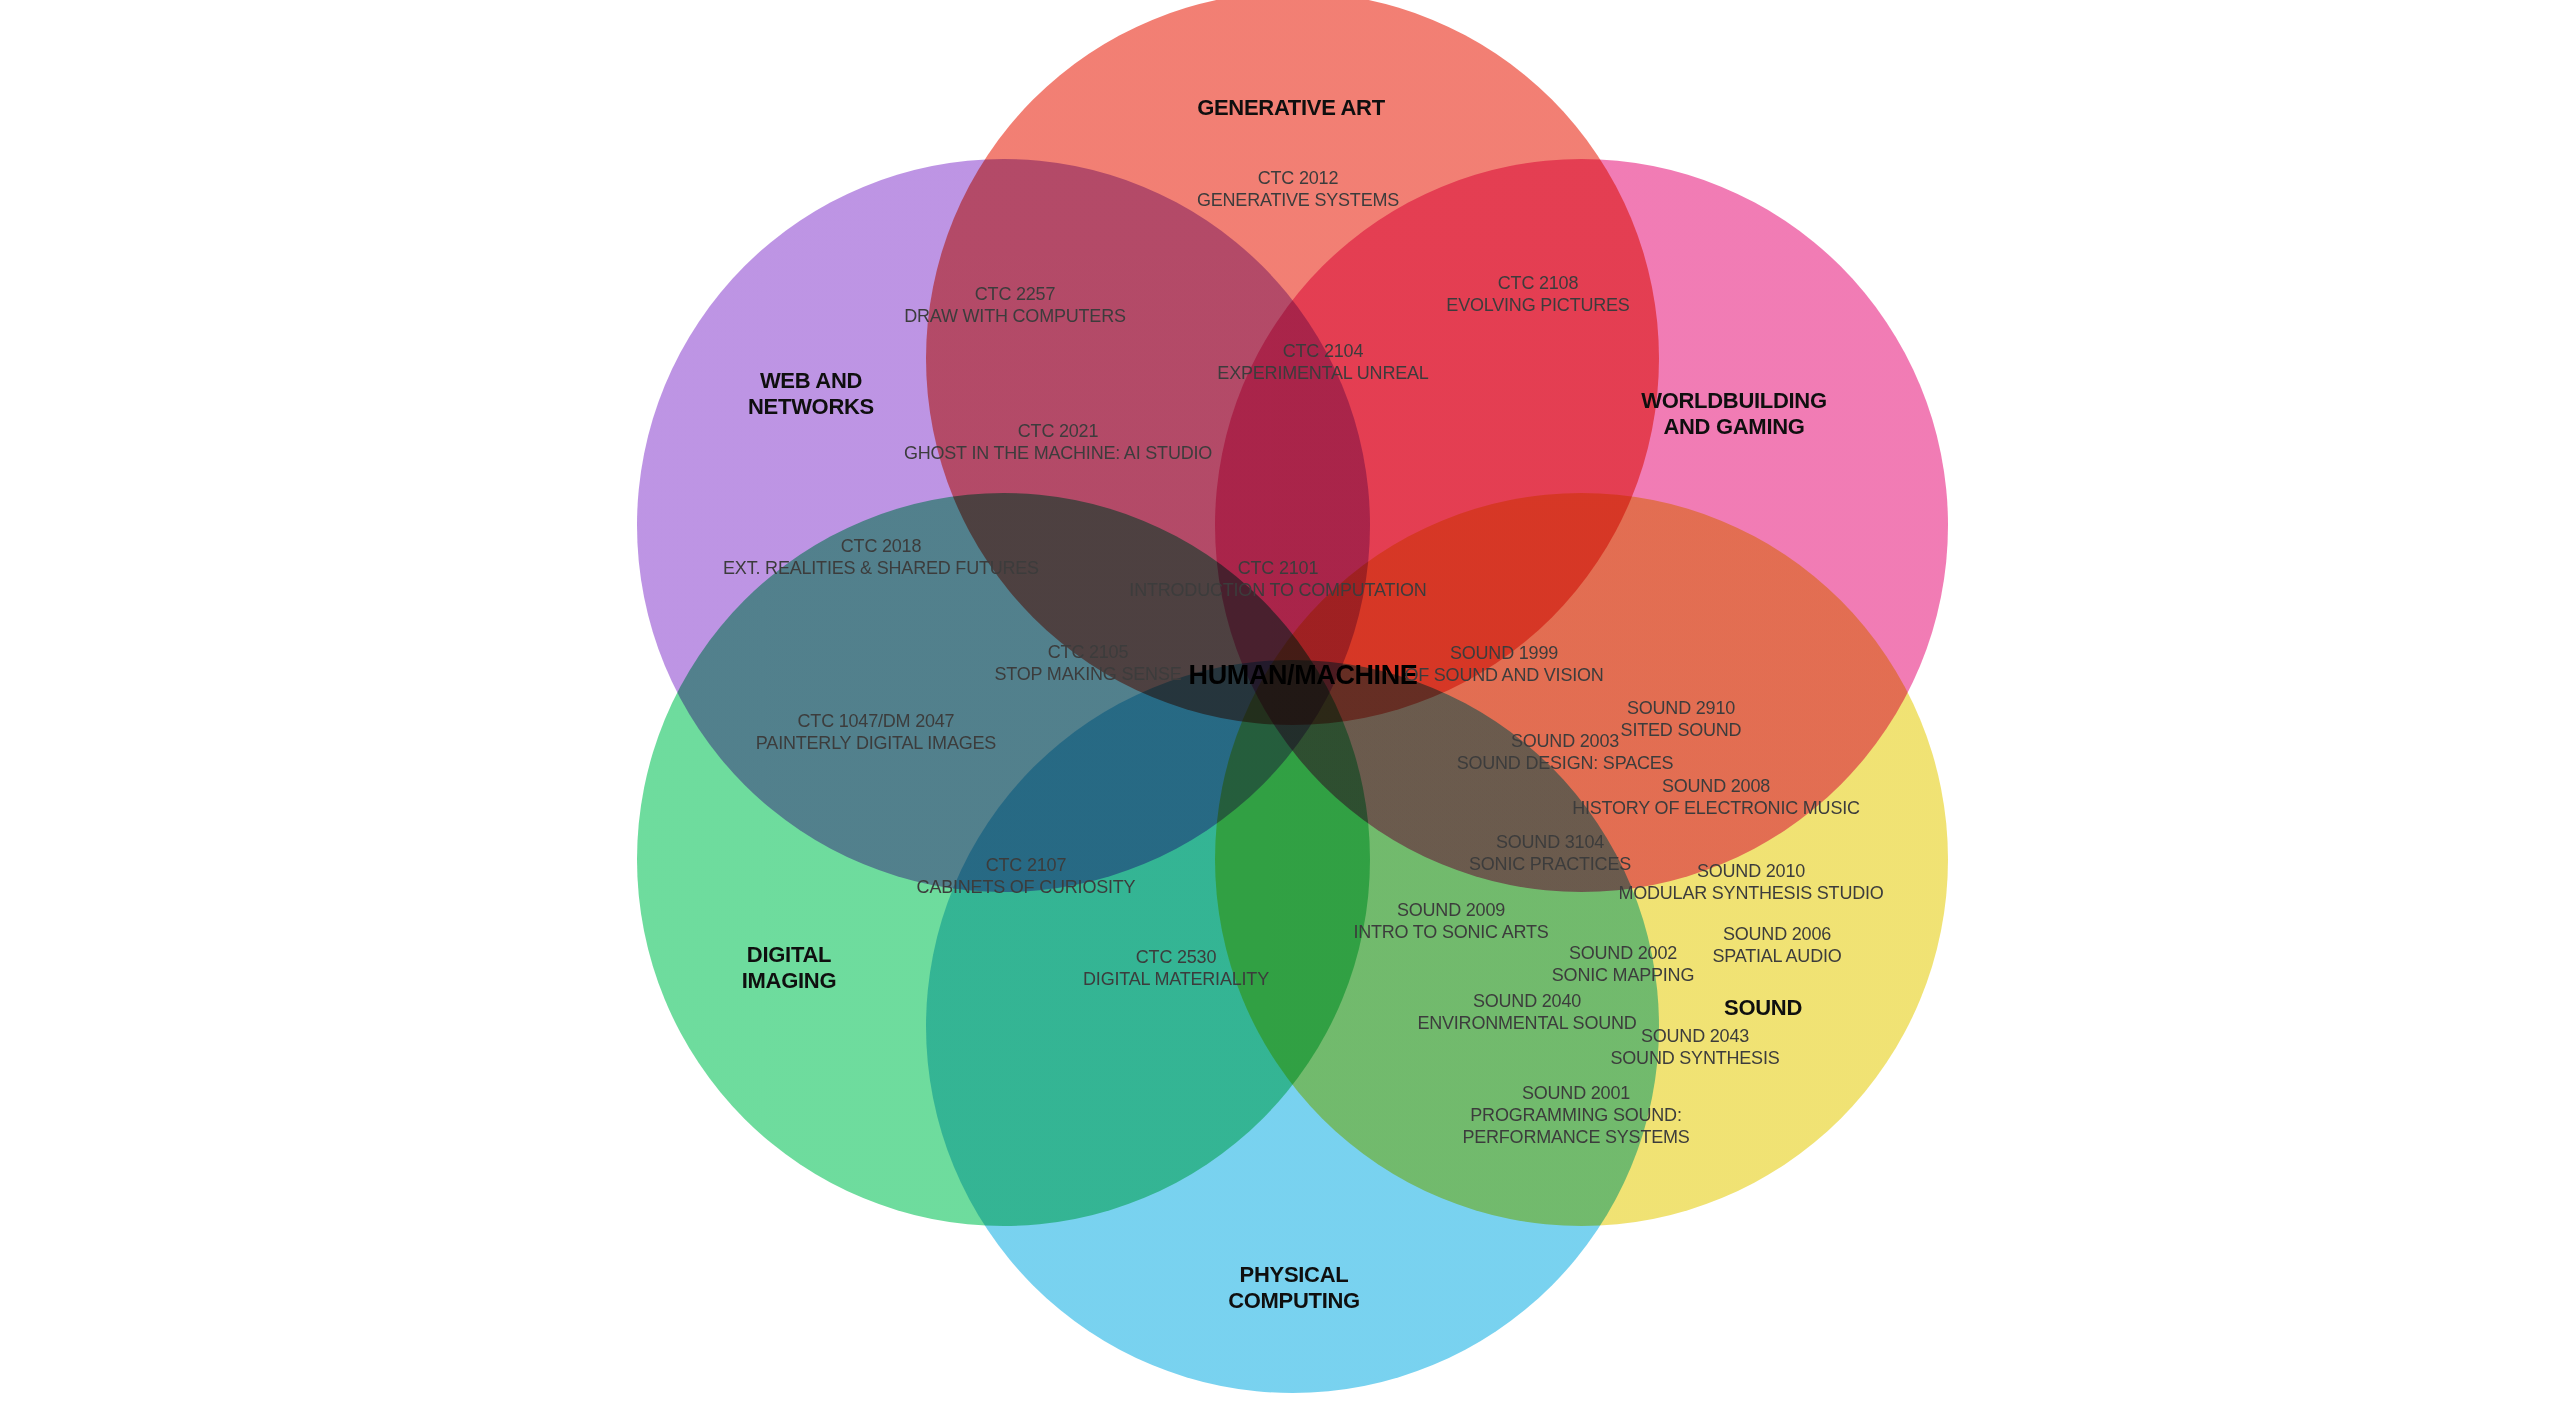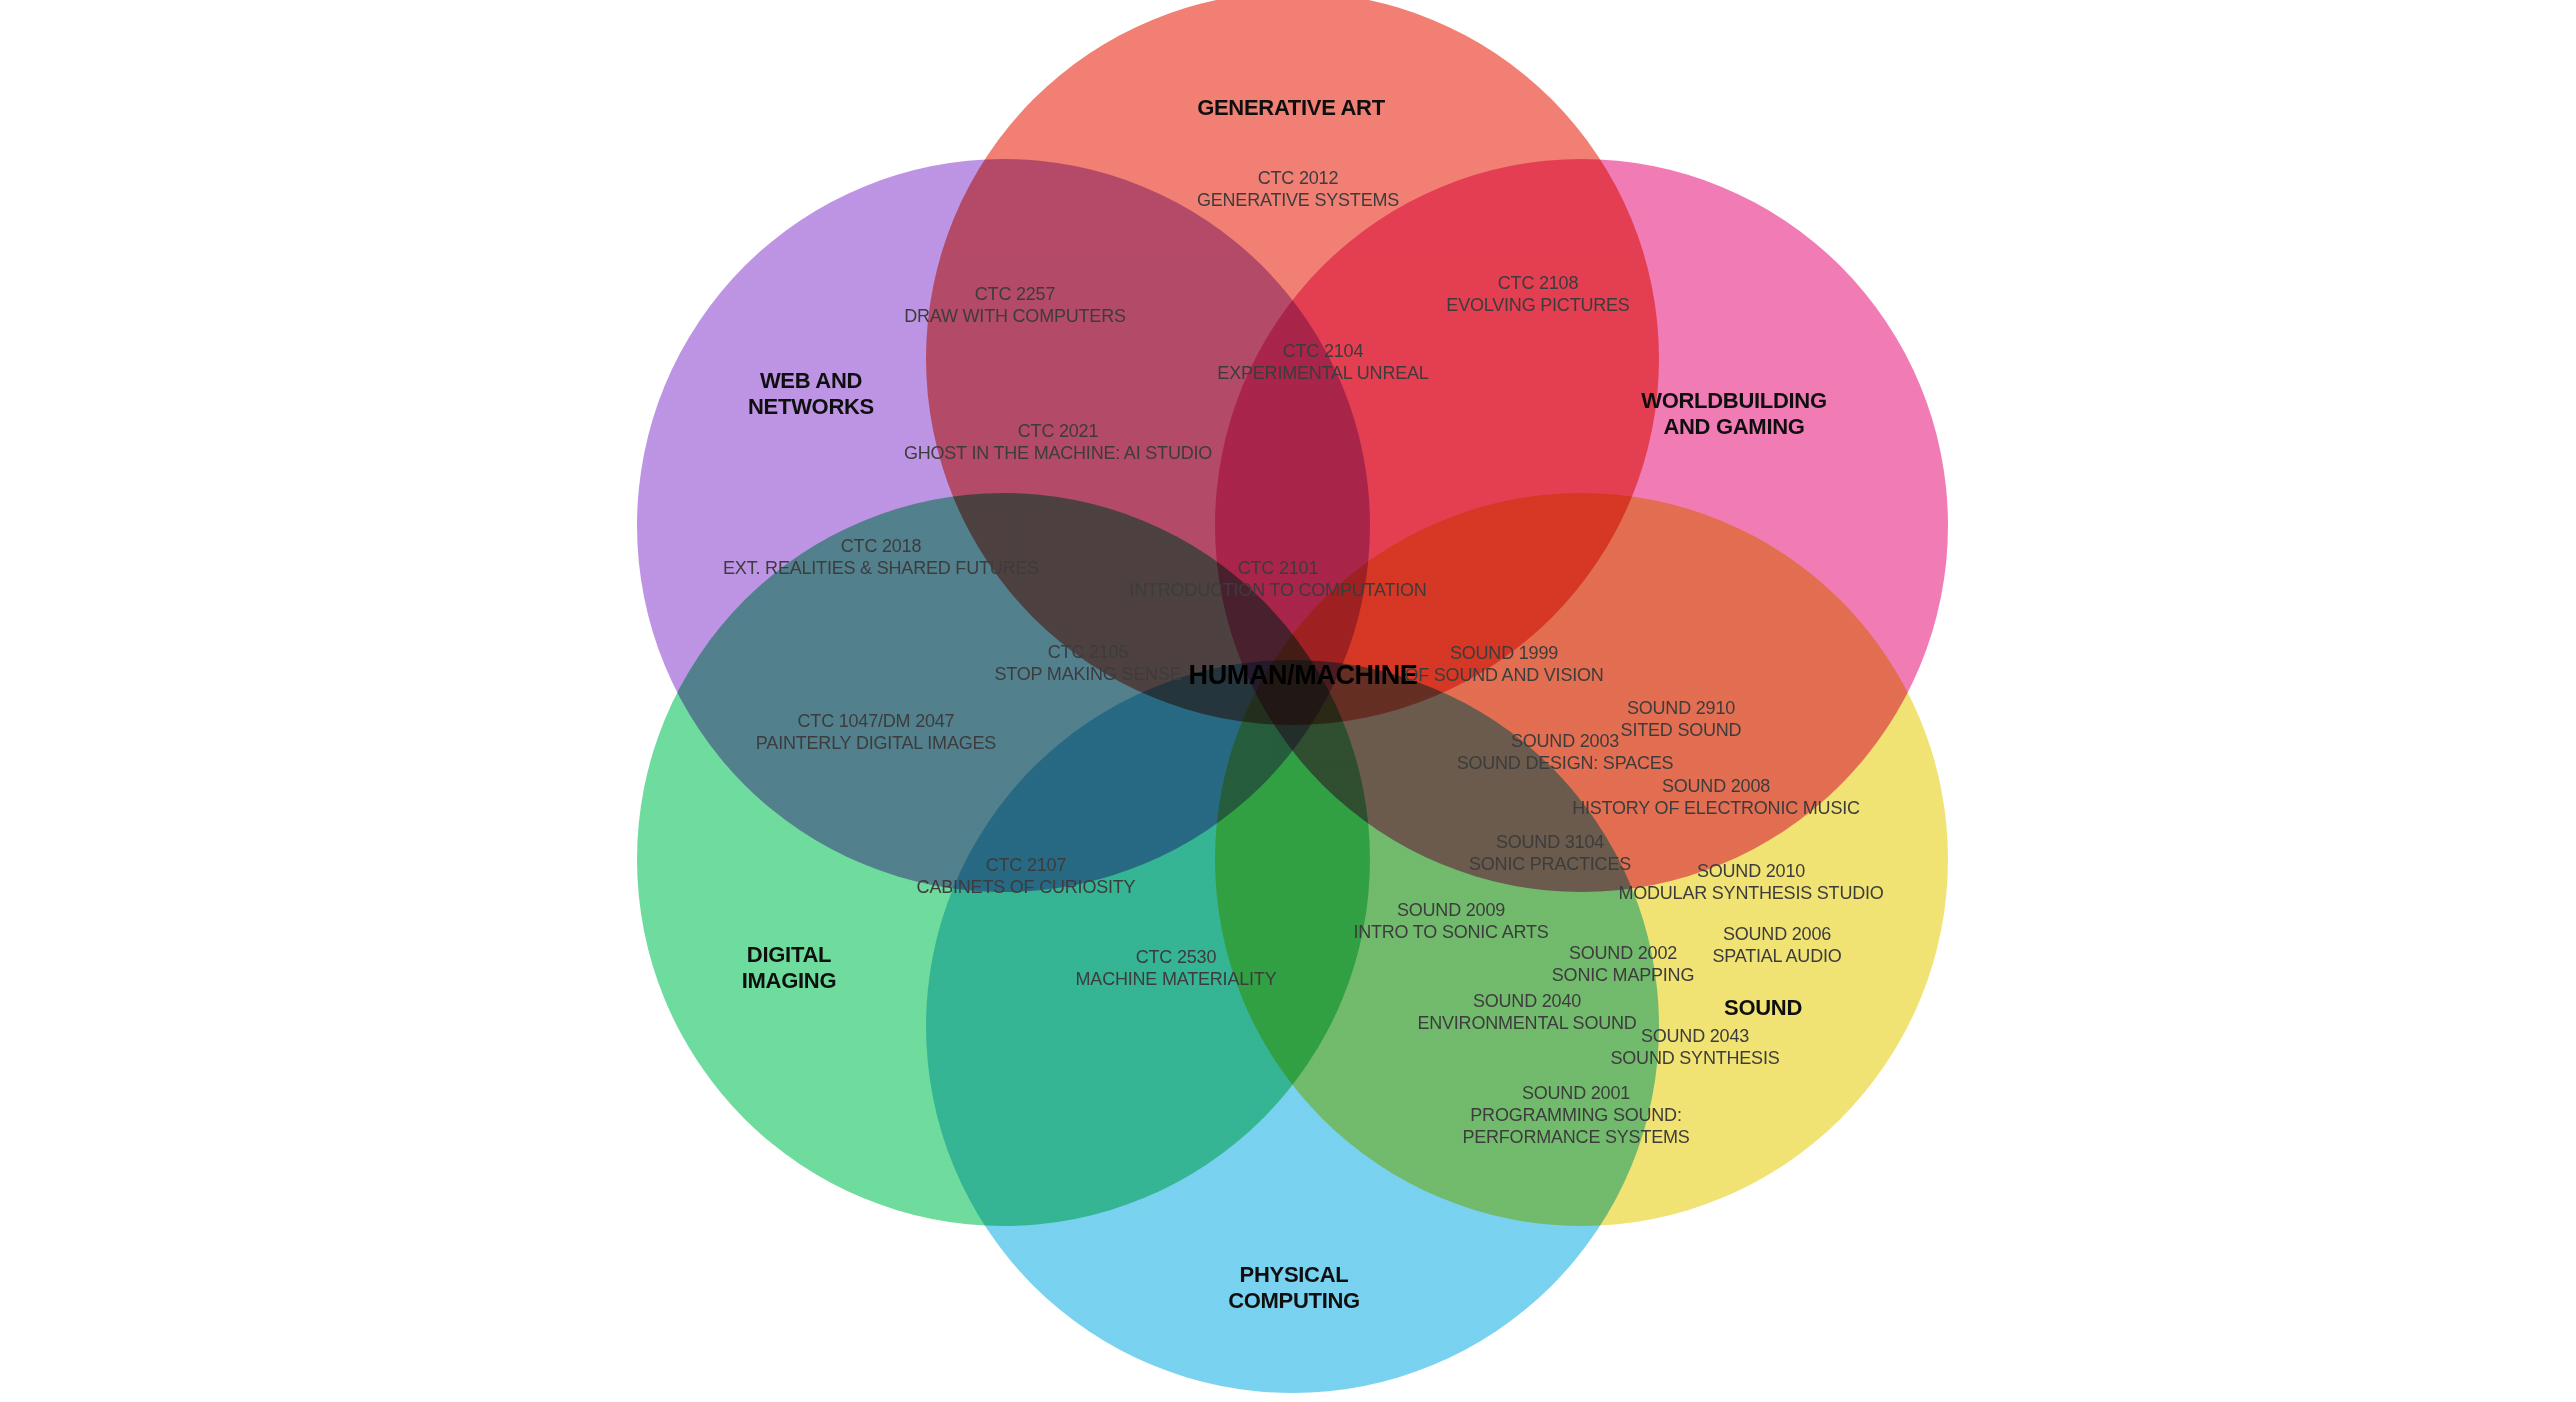--- a/index.html
+++ b/index.html
@@ -170,21 +170,21 @@
   <div class="course pos-sound2006">
       <div>SOUND 2006</div>
       <div>SPATIAL AUDIO</div>
     </div>
   <div class="course pos-sound2002">
       <div>SOUND 2002</div>
       <div>SONIC MAPPING</div>
     </div>
   <div class="course pos-ctc2530">
       <div>CTC 2530</div>
-      <div>MACHINE MATERIALITY</div>
+      <div>DIGITAL MATERIALITY</div>
     </div>
   <div class="course pos-sound2040">
       <div>SOUND 2040</div>
       <div>ENVIRONMENTAL SOUND</div>
     </div>
   <div class="course pos-sound2043">
       <div>SOUND 2043</div>
       <div>SOUND SYNTHESIS</div>
     </div>
   <div class="course pos-sound2001">

